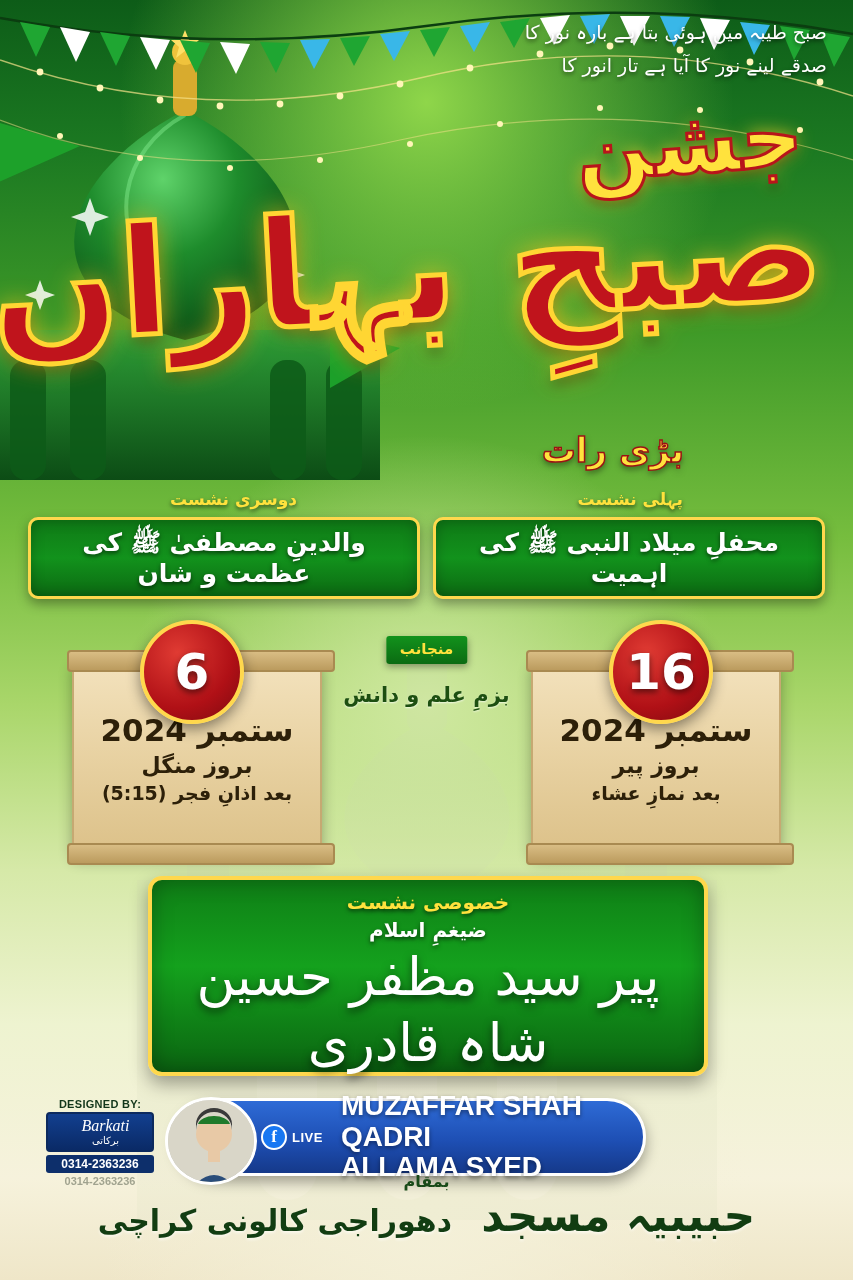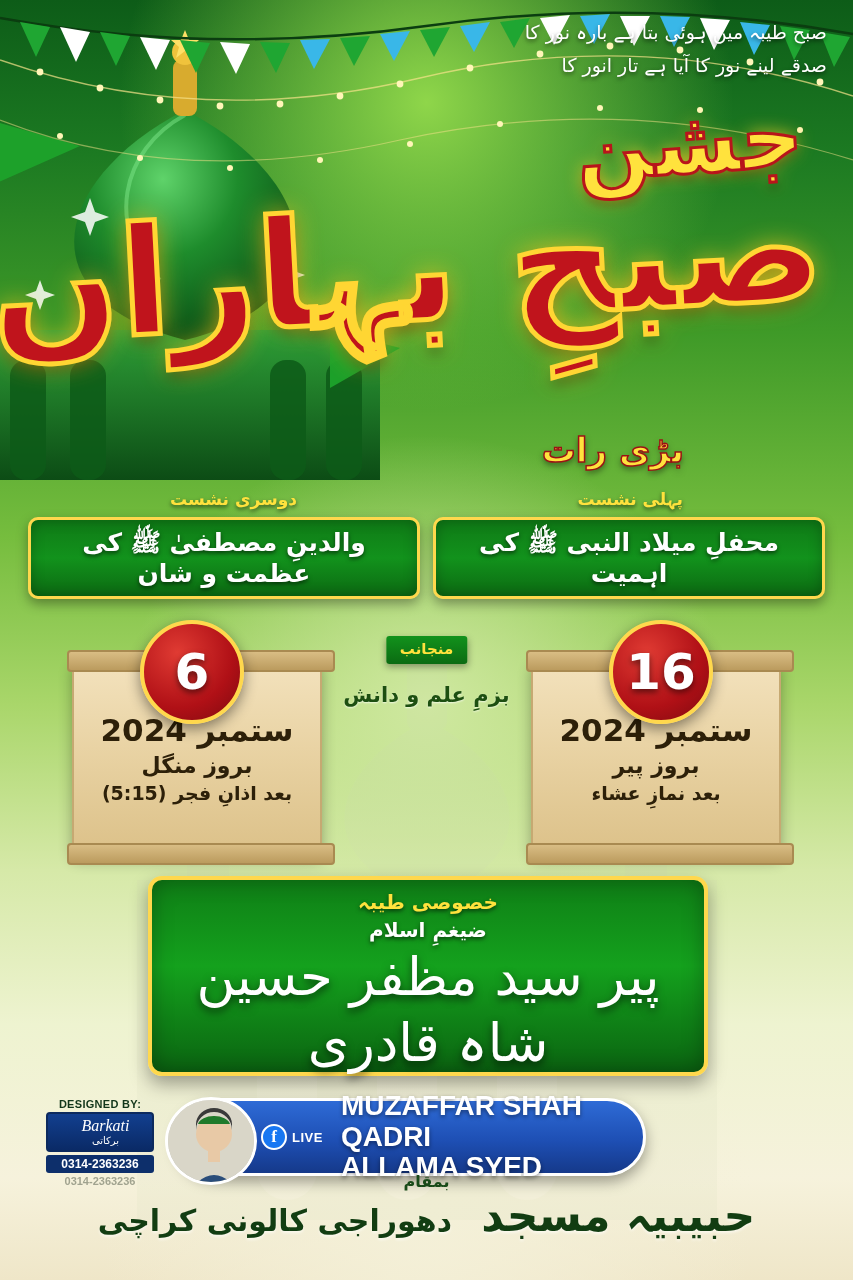--- a/index.html
+++ b/index.html
@@ -413,21 +413,21 @@
         <div class="scroll-time">بعد اذانِ فجر (5:15)</div>
       </div>
     </div>
     <div class="daybadge badge-l">6</div>
 
     <div class="centre-flag">منجانب</div>
     <div class="centre-note">بزمِ علم و دانش</div>
   </div>
 
   <div class="speaker-panel">
-    <div class="speaker-tag">خصوصی طیبہ</div>
+    <div class="speaker-tag">خصوصی نشست</div>
     <div class="speaker-title">ضیغمِ اسلام</div>
     <div class="speaker-name">پیر سید مظفر حسین شاہ قادری</div>
   </div>
 
   <div class="designer">
     <div class="designer-label">DESIGNED BY:</div>
     <div class="designer-logo">
       <div class="brand">Barkati</div>
       <div class="brand-ur">برکاتی</div>
     </div>

